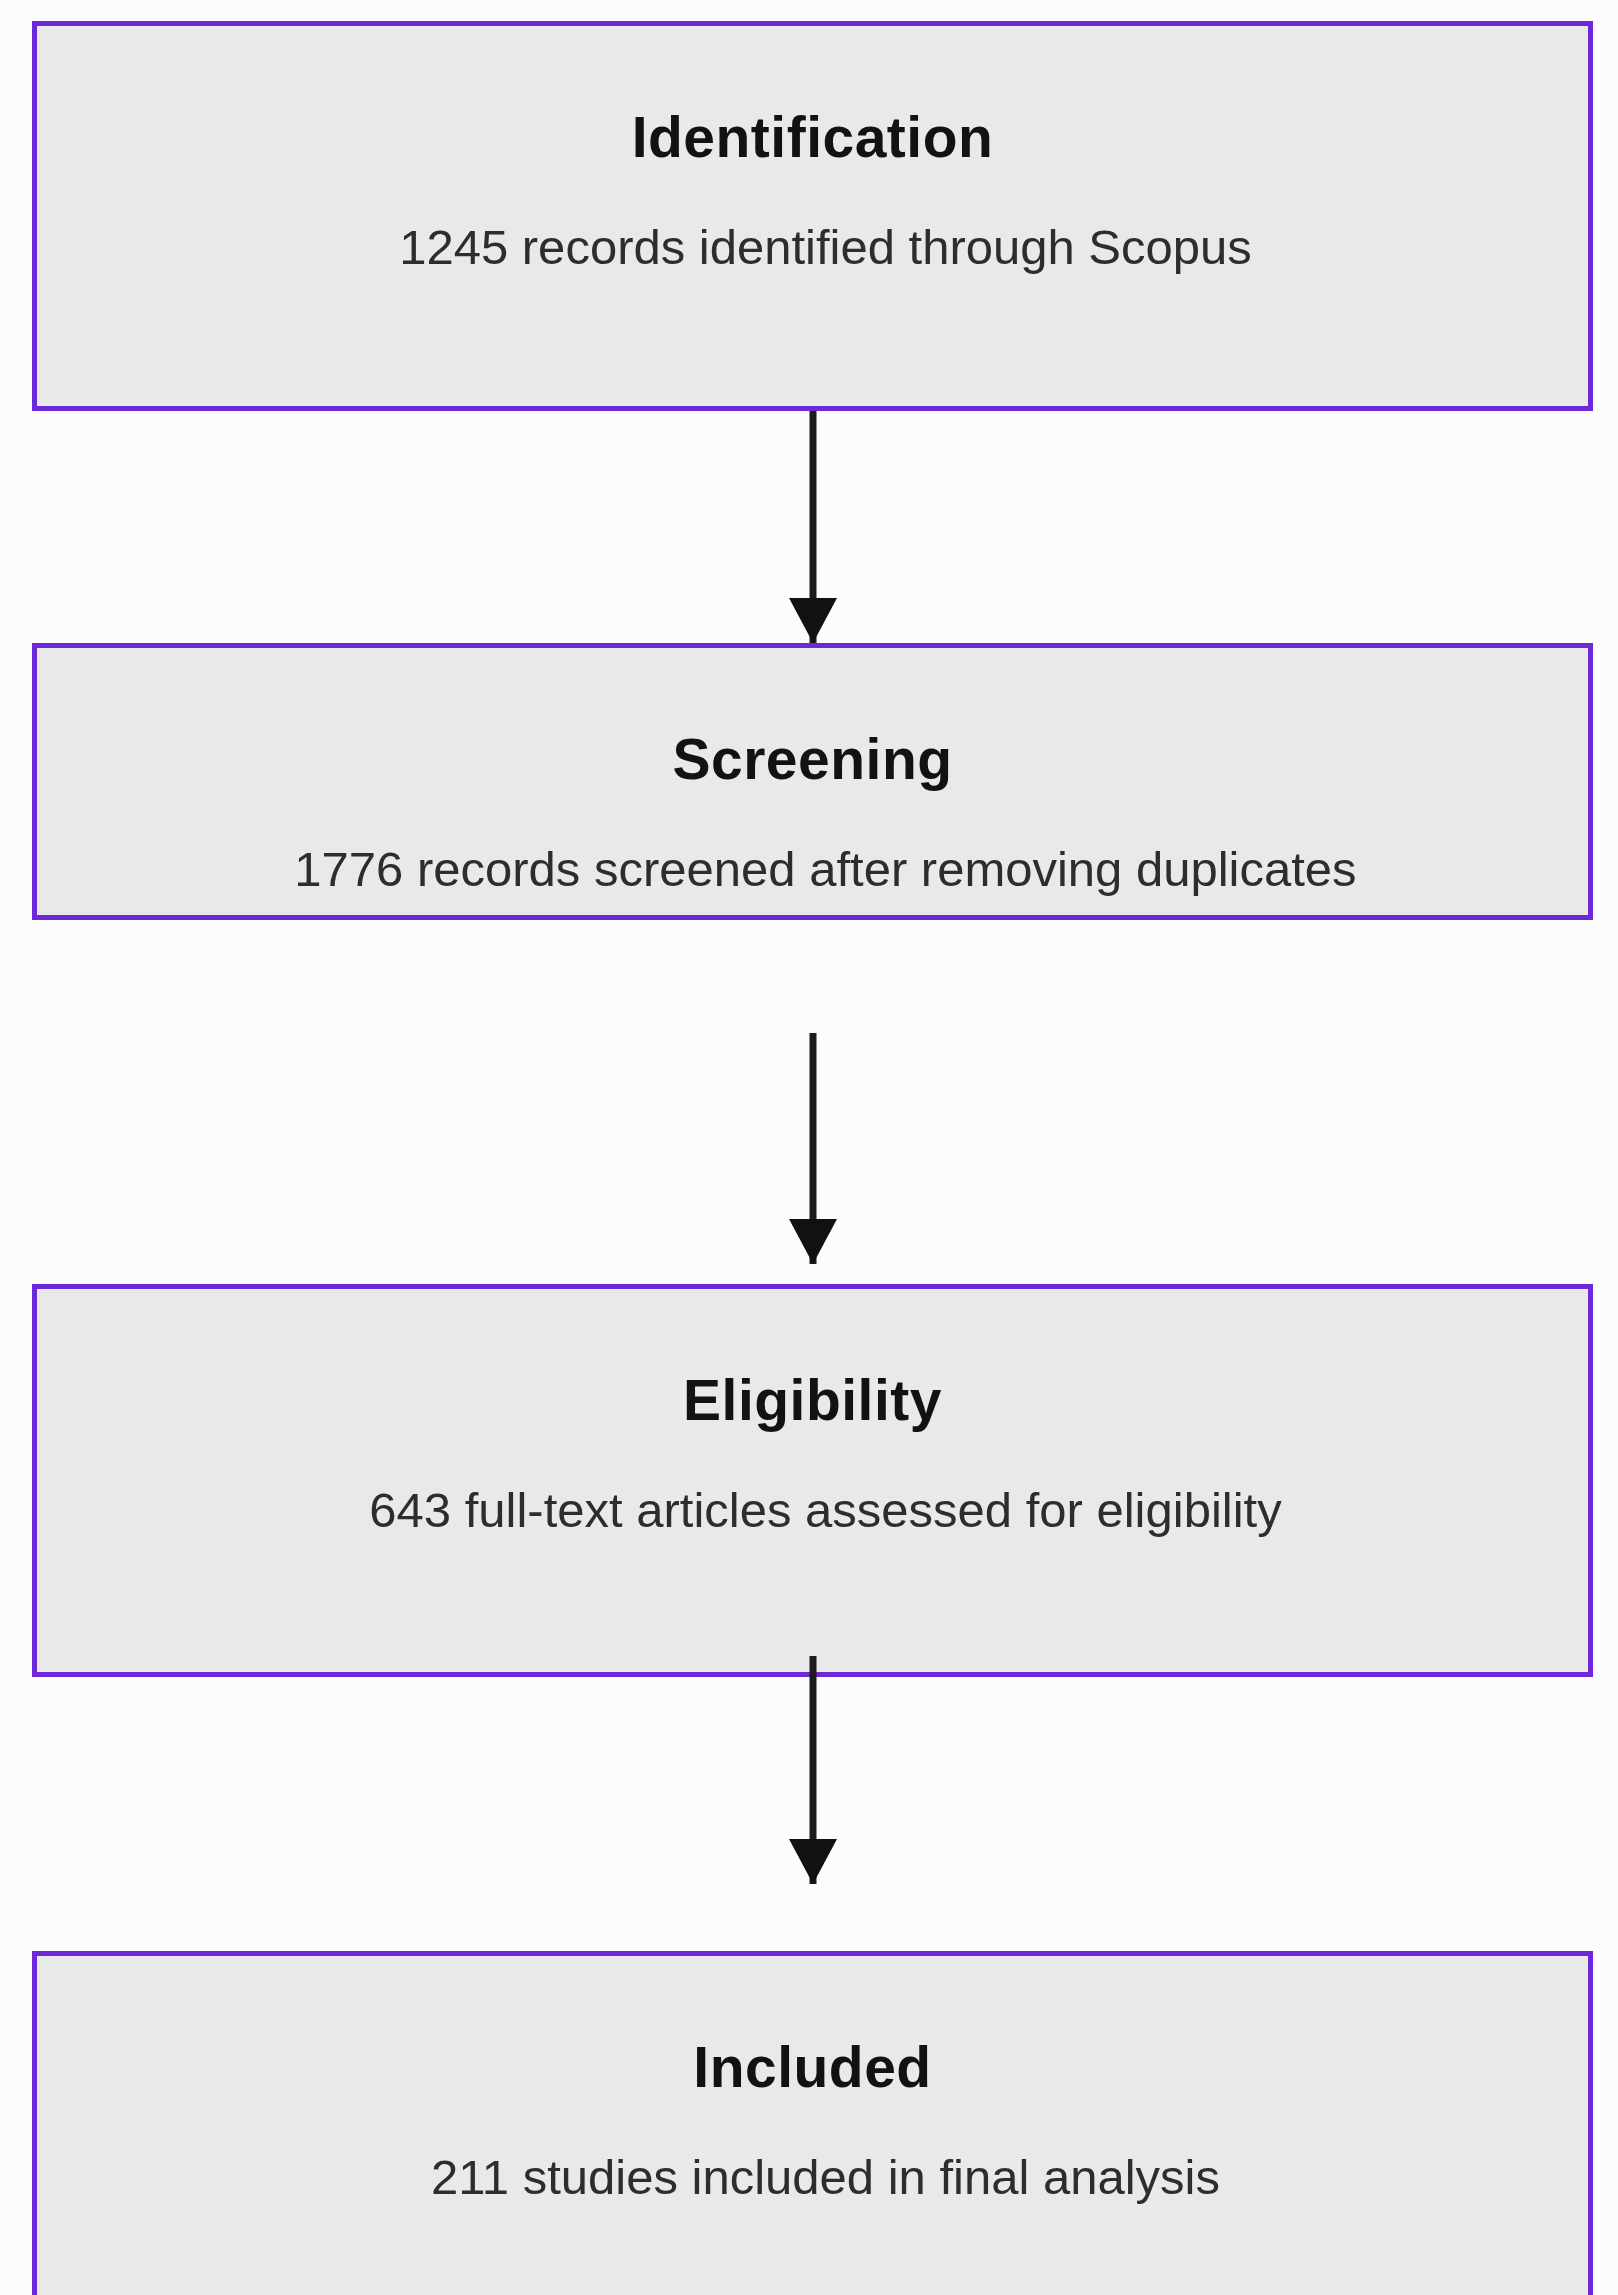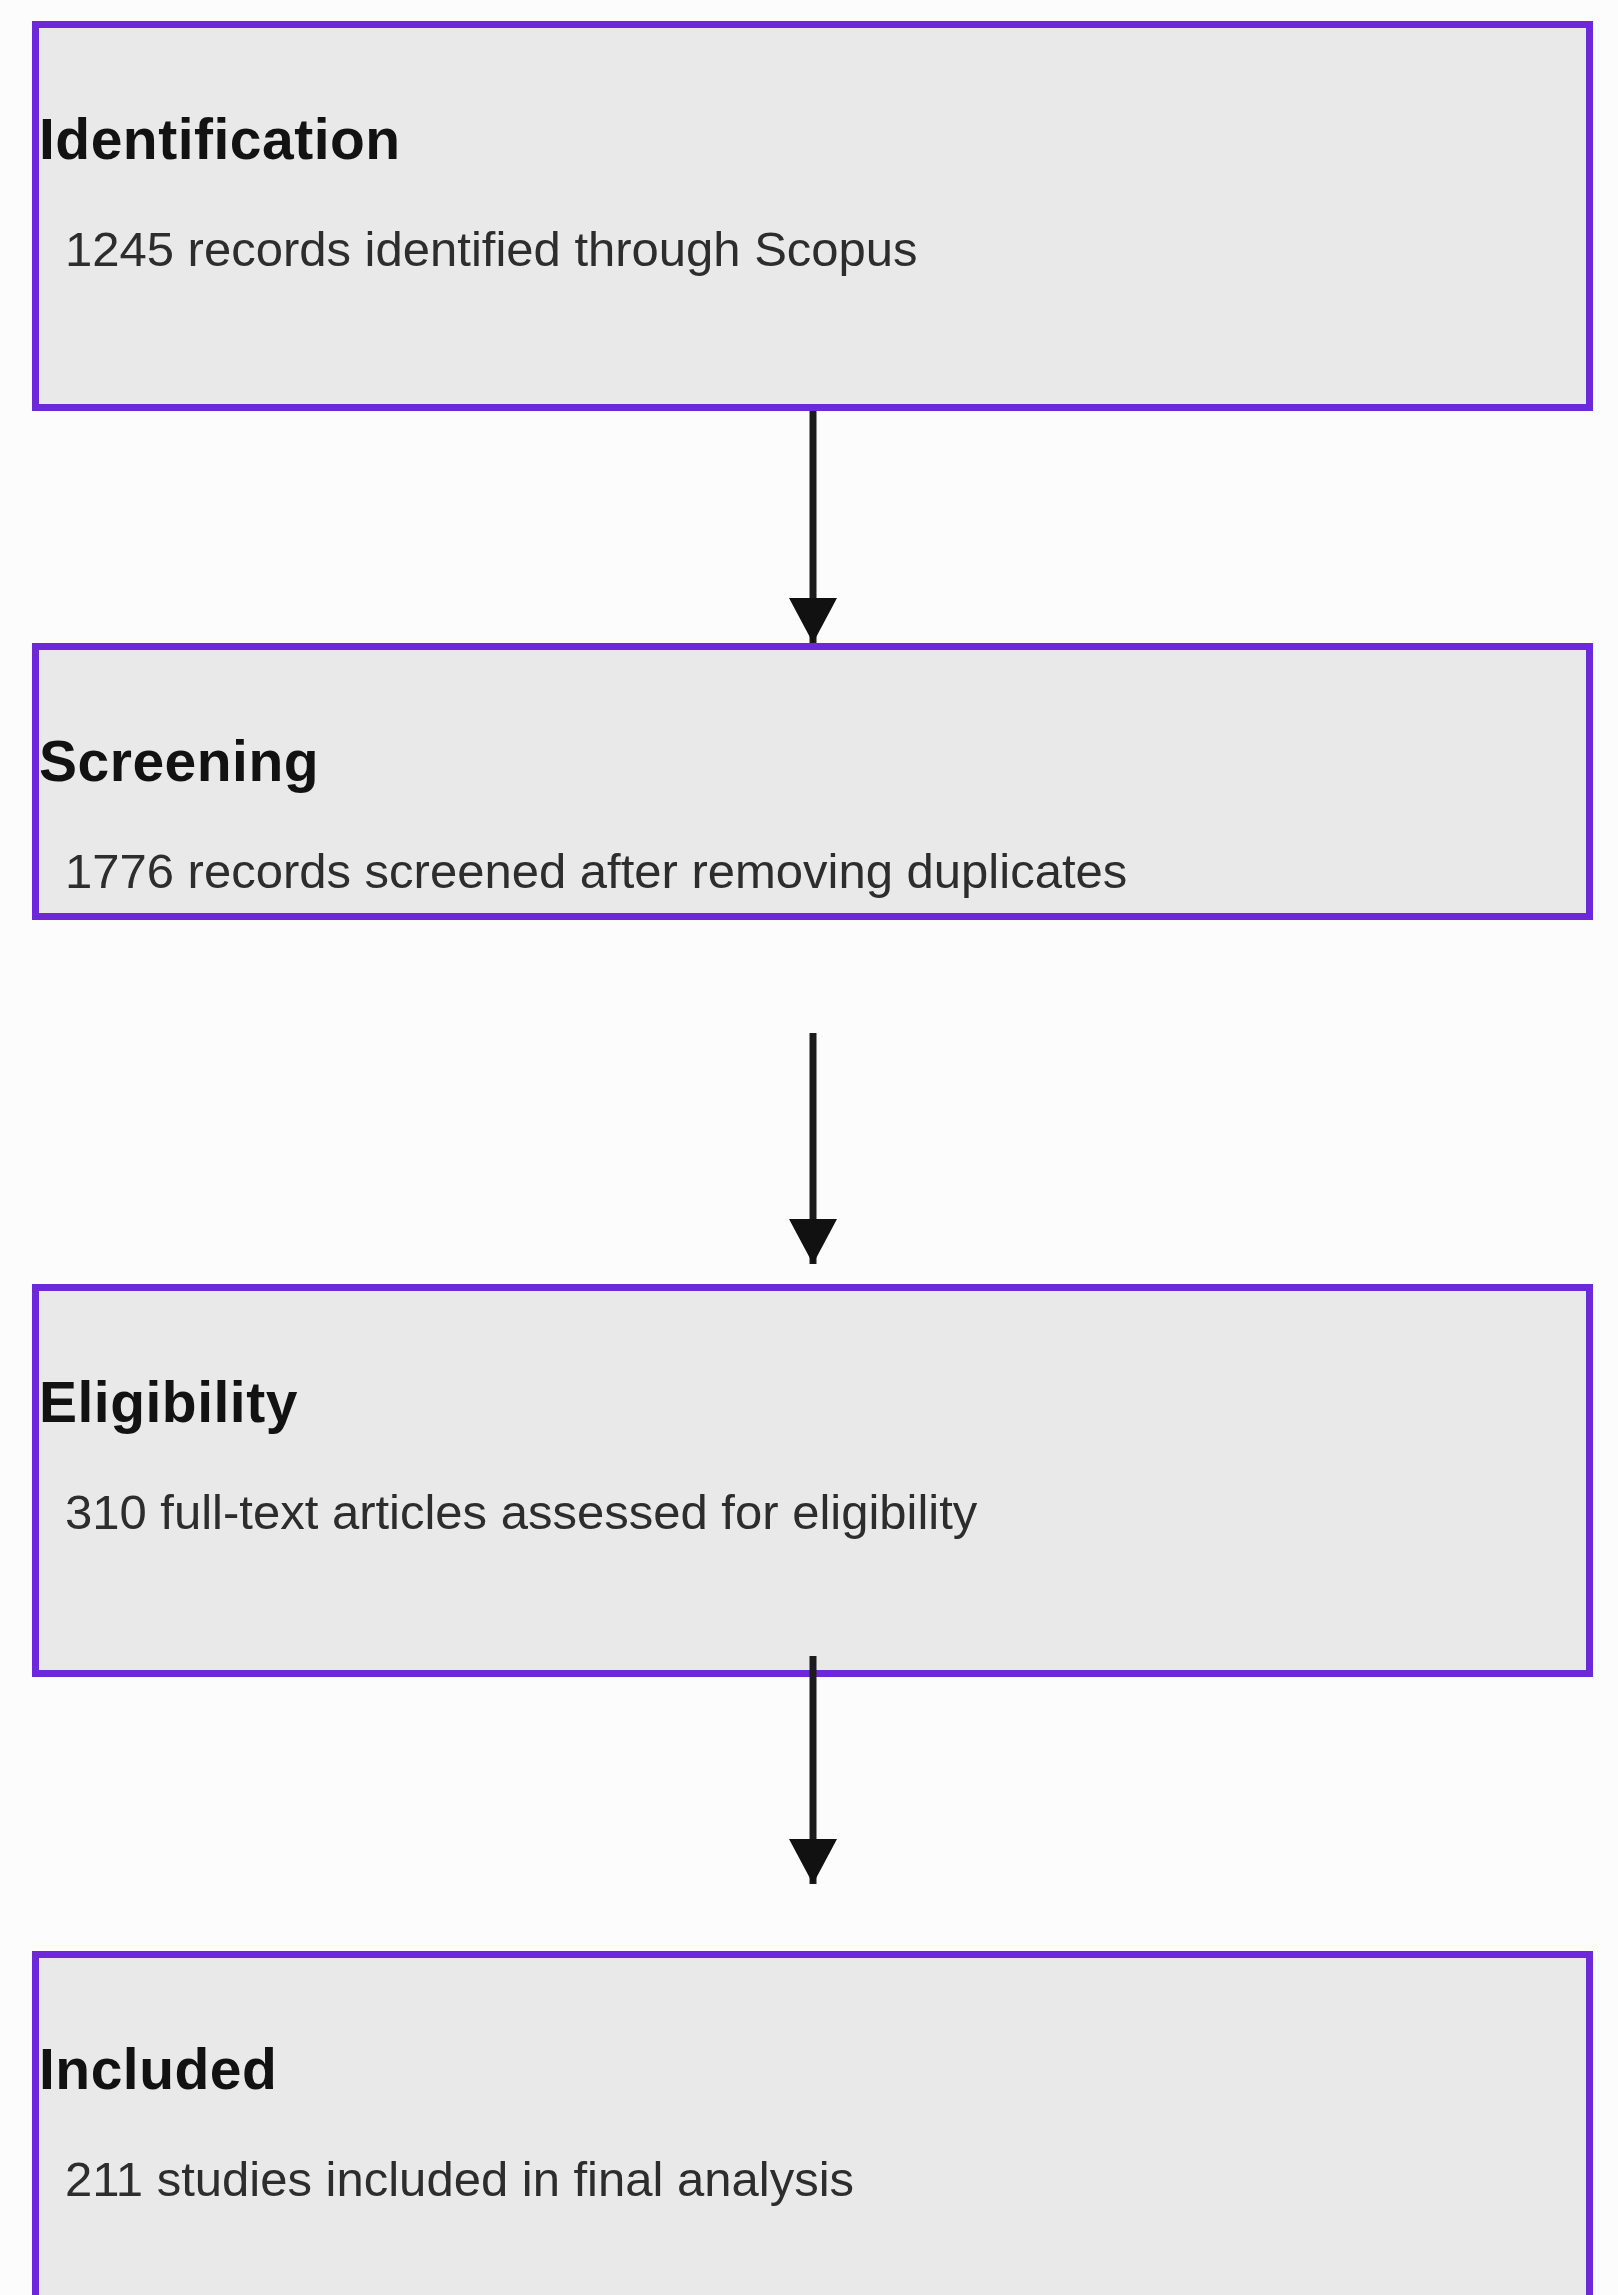--- a/index.html
+++ b/index.html
@@ -13,23 +13,23 @@
   }
   .diagram {
     position: absolute;
     inset: 0;
   }
   .stage-box {
     position: absolute;
     left: 32px;
     width: 1561px;
     background: #e9e9e9;
-    border: 7px solid #6d28d9;
+    border: 5px solid #6d28d9;
     box-sizing: border-box;
-    text-align: left;
+    text-align: center;
   }
   .stage-box.box-1 { top: 21px;   height: 390px; }
   .stage-box.box-2 { top: 643px; height: 277px; }
   .stage-box.box-3 { top: 1284px; height: 393px; }
   .stage-box.box-4 { top: 1951px; height: 411px; }
   .stage-title {
     margin-top: 74px;
     font-size: 57px;
     line-height: 74px;
     font-weight: bold;
@@ -93,21 +93,21 @@
     <div class="stage-detail">1776 records screened after removing duplicates</div>
   </div>
 
   <div class="flow-arrow arrow-2">
     <div class="arrow-line"></div>
     <div class="arrow-head"></div>
   </div>
 
   <div class="stage-box box-3">
     <div class="stage-title">Eligibility</div>
-    <div class="stage-detail">310 full-text articles assessed for eligibility</div>
+    <div class="stage-detail">643 full-text articles assessed for eligibility</div>
   </div>
 
   <div class="flow-arrow arrow-3">
     <div class="arrow-line"></div>
     <div class="arrow-head"></div>
   </div>
 
   <div class="stage-box box-4">
     <div class="stage-title">Included</div>
     <div class="stage-detail">211 studies included in final analysis</div>

